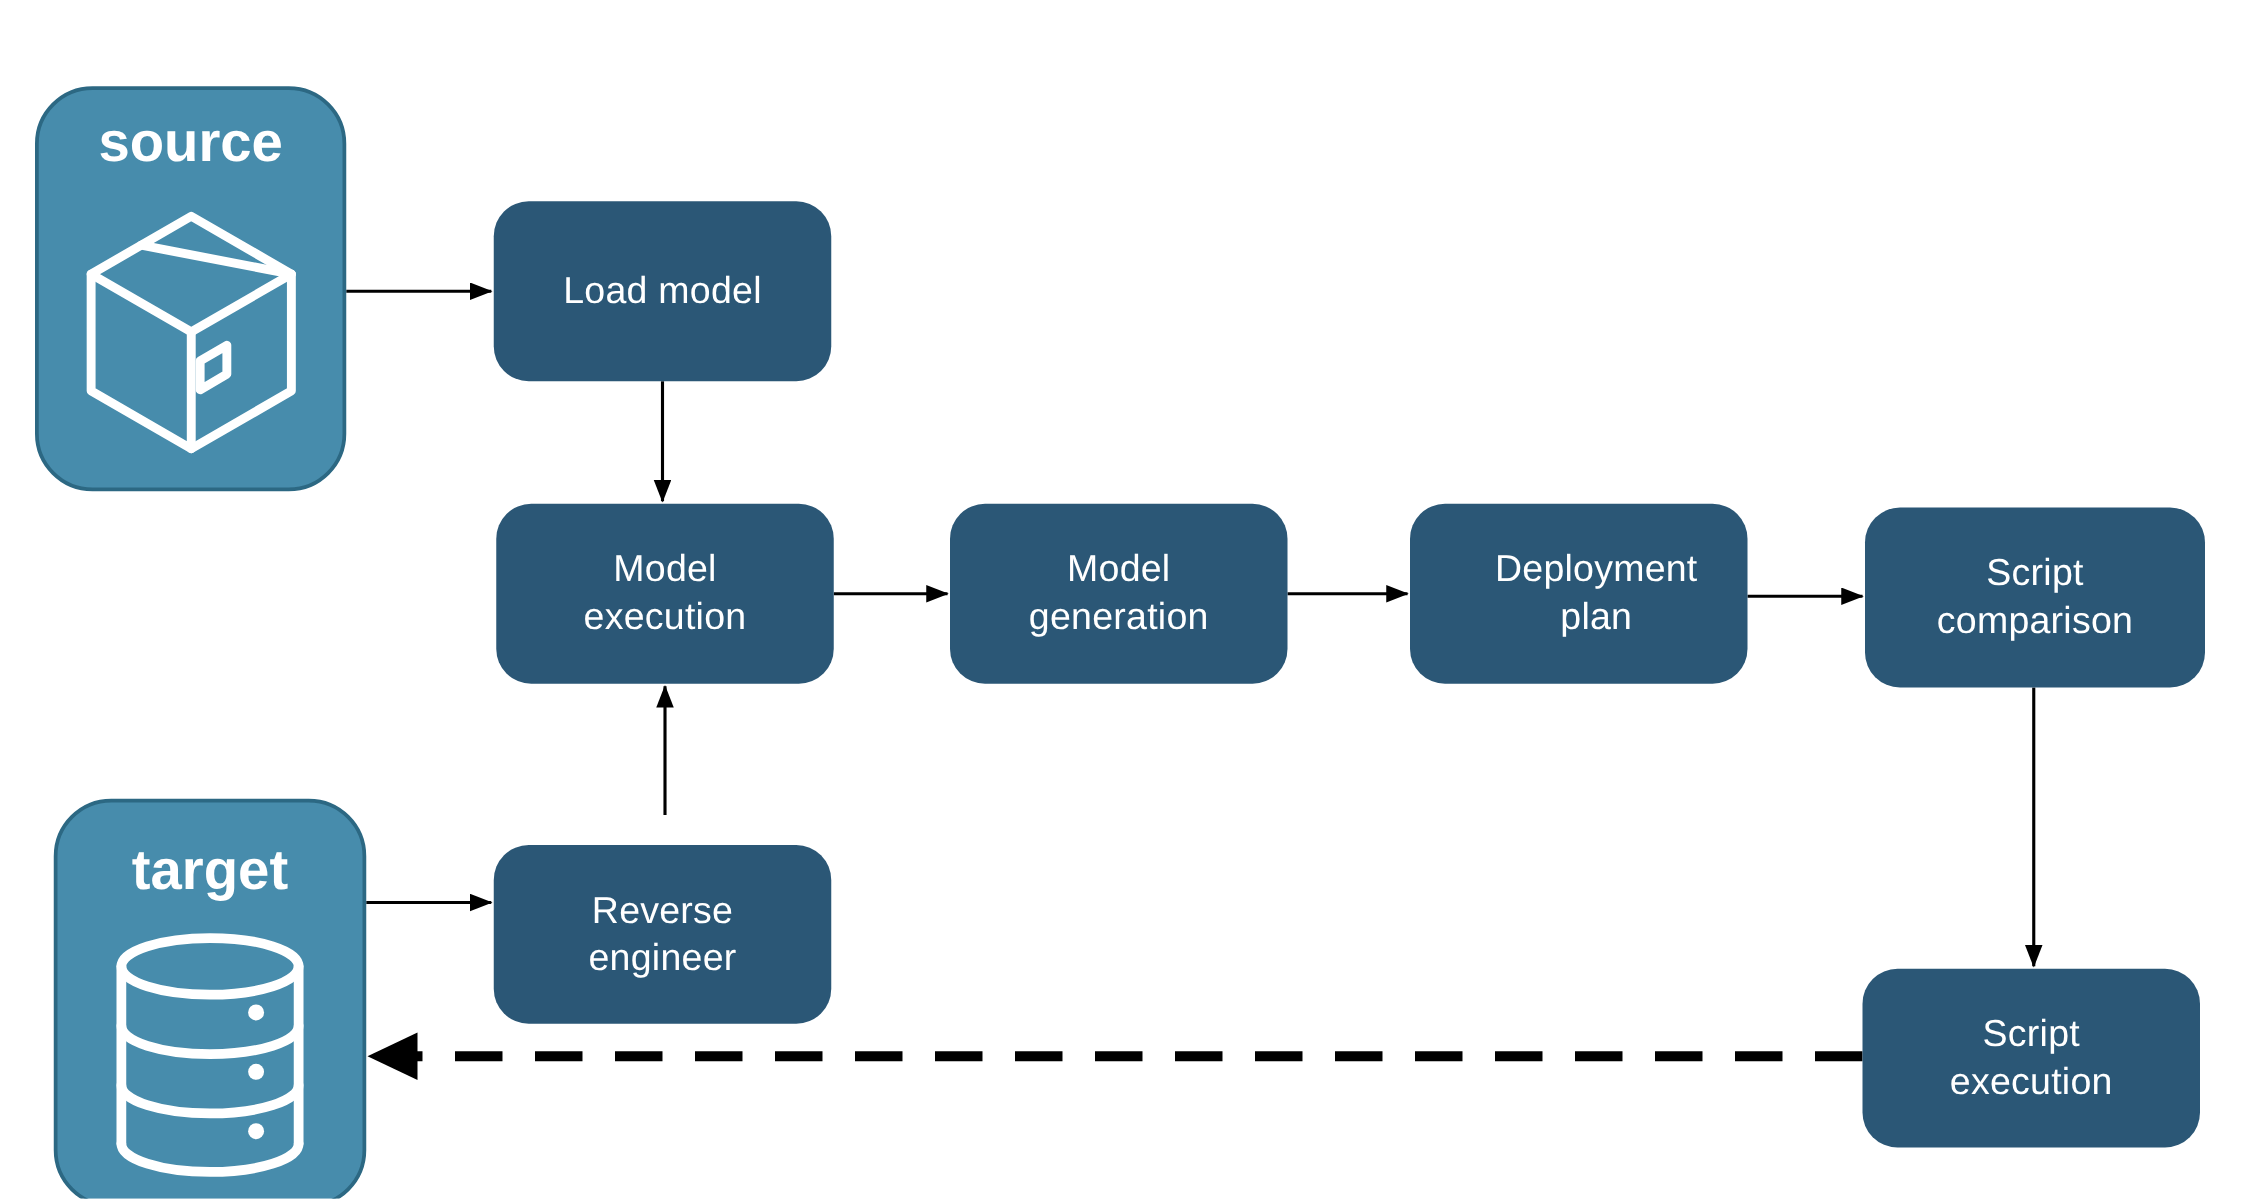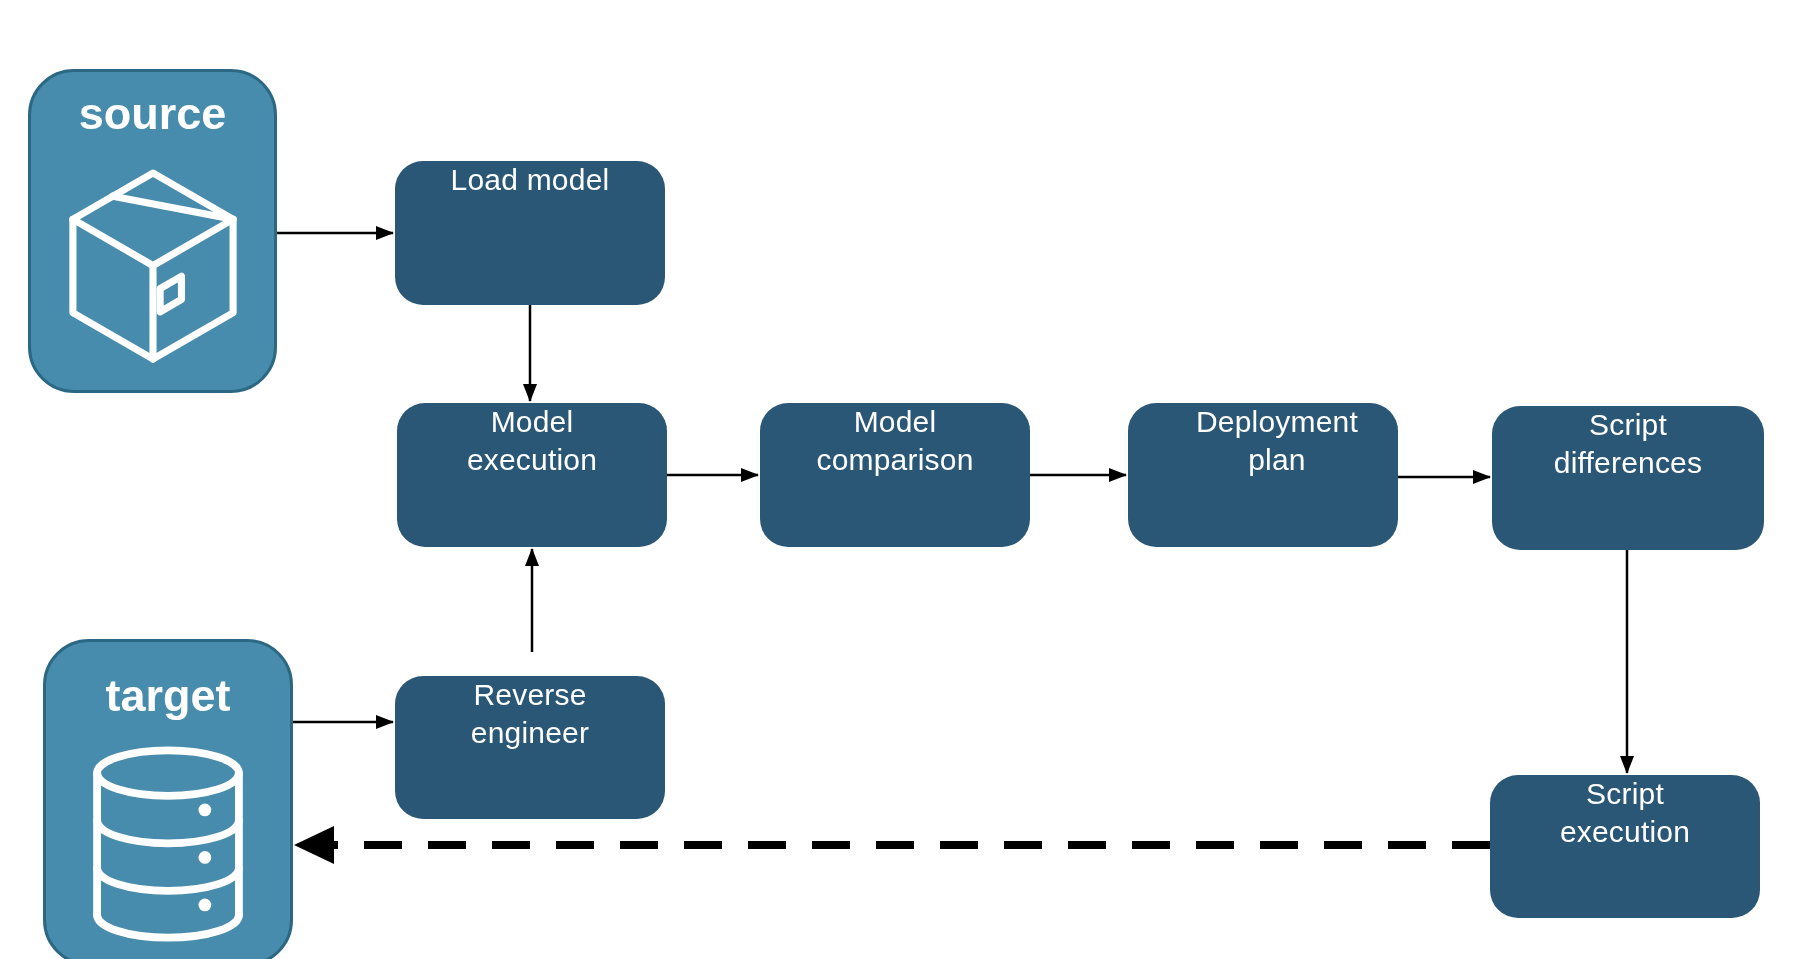--- a/index.html
+++ b/index.html
@@ -25,21 +25,21 @@
   .arrowhead{fill:var(--arrow);}
   .bighead{fill:var(--arrow);}
 
   
   .node{
     position:absolute;
     background:var(--node-fill);
     border-radius:28px;
     color:var(--text-on-fill);
     display:flex;flex-direction:column;
-    align-items:center;
+    align-items:center;justify-content:center;
     text-align:center;
     font-size:30px;line-height:38px;
     letter-spacing:.2px;
   }
   .node span{display:block;min-height:0;}
   .n-load-model        {left:395px; top:161px; width:270px; height:144px;}
   .n-model-comparison  {left:397px; top:403px; width:270px; height:144px;}
   .n-model-differences {left:760px; top:403px; width:270px; height:144px;}
   .n-deployment-plan   {left:1128px;top:403px; width:270px; height:144px;padding-left:28px;}
   .n-script-generation {left:1492px;top:406px; width:272px; height:144px;}
@@ -126,31 +126,31 @@
     <span></span>
   </div>
 
   <div class="node n-model-comparison">
     <span>Model</span>
     <span>execution</span>
   </div>
 
   <div class="node n-model-differences">
     <span>Model</span>
-    <span>comparison</span>
+    <span>generation</span>
   </div>
 
   <div class="node n-deployment-plan">
     <span>Deployment</span>
     <span>plan</span>
   </div>
 
   <div class="node n-script-generation">
     <span>Script</span>
-    <span>differences</span>
+    <span>comparison</span>
   </div>
 
   <div class="node n-reverse-engineer">
     <span>Reverse</span>
     <span>engineer</span>
   </div>
 
   <div class="node n-script-execution">
     <span>Script</span>
     <span>execution</span>

